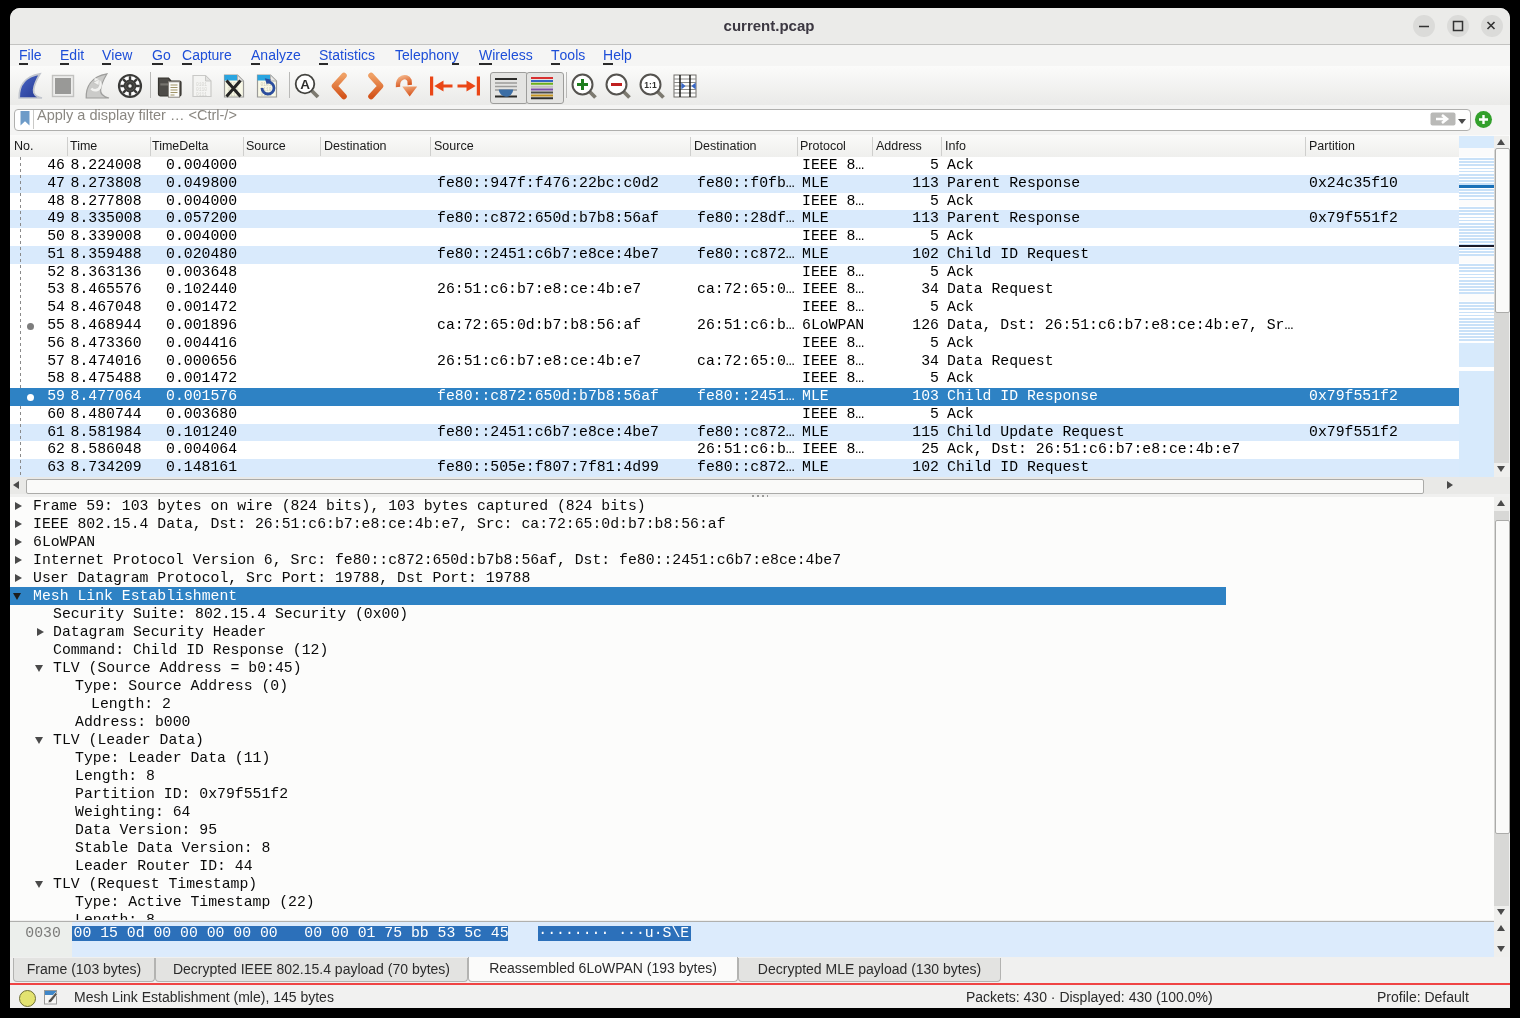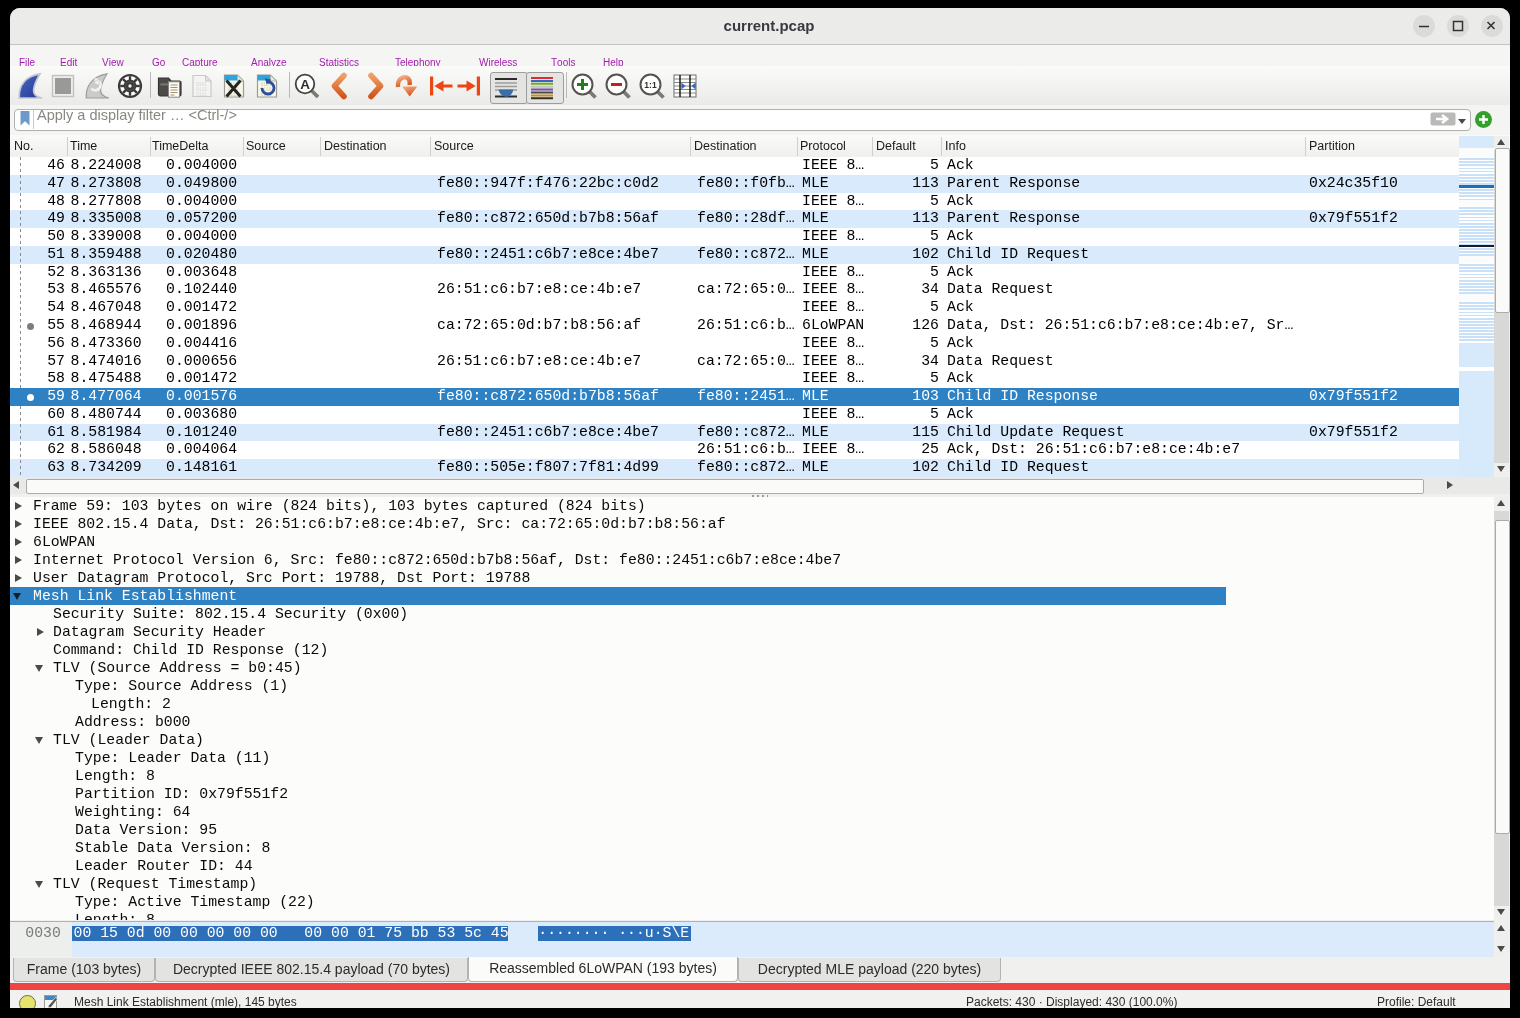--- a/index.html
+++ b/index.html
@@ -9,21 +9,21 @@
   background:#f0f0ef;border-radius:10px 10px 0 0;overflow:hidden;}
 .abs{position:absolute;}
 
 #titlebar{left:0;top:0;width:1500px;height:36px;background:#ebebe9;
   border-bottom:1px solid #c3c3c1;}
 #title{left:9px;top:0;width:1500px;height:35px;line-height:35px;text-align:center;
   font-size:15px;font-weight:bold;color:#3c3842;}
 .winbtn{width:22px;height:22px;border-radius:50%;background:#dbdbd9;top:7px;}
 
 #menubar{left:0;top:37px;width:1500px;height:21px;background:#f5f5f4;border-bottom:1px solid #dededc;}
-.mi{top:8px;height:21px;line-height:20px;font-size:10px;color:#a21caf;}
+.mi{top:0;height:21px;line-height:20px;font-size:14px;color:#1d4ed8;}
 .mi u{text-decoration:none;display:inline-block;line-height:15px;border-bottom:2px solid #2a2a2a;}
 
 #toolbar{left:0;top:58px;width:1500px;height:39px;
   background:linear-gradient(180deg,#fbfbfa,#eaeae8);border-bottom:1px solid #c6c6c4;}
 .tbsep{width:1px;height:26px;background:#b9b9b7;}
 .pressedbox{width:36px;height:30px;background:#e4e4e2;border:1px solid #9d9d9b;border-radius:3px;}
 
 #filterbar{left:0;top:97px;width:1500px;height:30px;background:#f4f4f3;
   border-bottom:1px solid #9d9d9b;}
 #finput{left:4px;top:4px;width:1455px;height:20px;background:#fff;
@@ -55,22 +55,22 @@
 
 #hex{left:0;top:913px;width:1484px;height:36px;background:#dcebfc;border-top:1px solid #b0b0ae;
   font-family:"Liberation Mono",monospace;font-size:14.8px;}
 #hexgutter{left:0;top:0;width:62px;height:36px;background:#ecefec;}
 
 #tabbar{left:0;top:949px;width:1500px;height:26px;background:#f0f0ef;}
 .tab{top:1px;height:23px;line-height:23px;background:#e3e3e1;border:1px solid #b3b3b1;
   border-radius:0 0 4px 4px;font-size:14px;color:#2b2b2b;text-align:center;border-top:none;}
 .tab.active{background:#fbfbfa;height:24px;top:0;z-index:2;}
 
-#status{left:0;top:975px;width:1500px;height:25px;background:#f1f1f0;border-top:7px solid #ef4444;
-  font-size:12px;color:#2b2b2b;}
+#status{left:0;top:975px;width:1500px;height:25px;background:#f1f1f0;border-top:2px solid #ef4444;
+  font-size:14px;color:#2b2b2b;}
 .stxt{top:0;height:25px;line-height:25px;}
 </style>
 </head>
 <body>
 <div id="win">
   <div class="abs" id="titlebar">
     <div class="abs" id="title">current.pcap</div>
     <div class="abs winbtn" style="left:1403px;"></div>
     <div class="abs winbtn" style="left:1437px;"></div>
     <div class="abs winbtn" style="left:1471px;"></div>
@@ -303,21 +303,21 @@
 <div class="abs hsep" style="left:931px;"></div>
 <div class="abs hsep" style="left:1295px;"></div>
 <div class="abs hlab" style="left:4px;">No.</div>
 <div class="abs hlab" style="left:60px;">Time</div>
 <div class="abs hlab" style="left:142px;">TimeDelta</div>
 <div class="abs hlab" style="left:236px;">Source</div>
 <div class="abs hlab" style="left:314px;">Destination</div>
 <div class="abs hlab" style="left:424px;">Source</div>
 <div class="abs hlab" style="left:684px;">Destination</div>
 <div class="abs hlab" style="left:790px;">Protocol</div>
-<div class="abs hlab" style="left:866px;">Default</div>
+<div class="abs hlab" style="left:866px;">Address</div>
 <div class="abs hlab" style="left:935px;">Info</div>
 <div class="abs hlab" style="left:1299px;">Partition</div>
 </div>
   <div class="abs" id="rows">
 <div class="prow" style="top:0.00px;"><span class="c" style="left:0;width:55px;text-align:right;display:inline-block;">46</span><span class="c" style="left:60.5px;">8.224008</span><span class="c" style="left:156px;">0.004000</span><span class="c" style="left:792px;">IEEE 8…</span><span class="c" style="left:860px;width:69px;text-align:right;display:inline-block;">5</span><span class="c" style="left:937px;">Ack</span></div>
 <div class="prow b" style="top:17.78px;"><span class="c" style="left:0;width:55px;text-align:right;display:inline-block;">47</span><span class="c" style="left:60.5px;">8.273808</span><span class="c" style="left:156px;">0.049800</span><span class="c" style="left:427px;">fe80::947f:f476:22bc:c0d2</span><span class="c" style="left:687px;">fe80::f0fb…</span><span class="c" style="left:792px;">MLE</span><span class="c" style="left:860px;width:69px;text-align:right;display:inline-block;">113</span><span class="c" style="left:937px;">Parent Response</span><span class="c" style="left:1299px;">0x24c35f10</span></div>
 <div class="prow" style="top:35.56px;"><span class="c" style="left:0;width:55px;text-align:right;display:inline-block;">48</span><span class="c" style="left:60.5px;">8.277808</span><span class="c" style="left:156px;">0.004000</span><span class="c" style="left:792px;">IEEE 8…</span><span class="c" style="left:860px;width:69px;text-align:right;display:inline-block;">5</span><span class="c" style="left:937px;">Ack</span></div>
 <div class="prow b" style="top:53.34px;"><span class="c" style="left:0;width:55px;text-align:right;display:inline-block;">49</span><span class="c" style="left:60.5px;">8.335008</span><span class="c" style="left:156px;">0.057200</span><span class="c" style="left:427px;">fe80::c872:650d:b7b8:56af</span><span class="c" style="left:687px;">fe80::28df…</span><span class="c" style="left:792px;">MLE</span><span class="c" style="left:860px;width:69px;text-align:right;display:inline-block;">113</span><span class="c" style="left:937px;">Parent Response</span><span class="c" style="left:1299px;">0x79f551f2</span></div>
 <div class="prow" style="top:71.12px;"><span class="c" style="left:0;width:55px;text-align:right;display:inline-block;">50</span><span class="c" style="left:60.5px;">8.339008</span><span class="c" style="left:156px;">0.004000</span><span class="c" style="left:792px;">IEEE 8…</span><span class="c" style="left:860px;width:69px;text-align:right;display:inline-block;">5</span><span class="c" style="left:937px;">Ack</span></div>
 <div class="prow b" style="top:88.90px;"><span class="c" style="left:0;width:55px;text-align:right;display:inline-block;">51</span><span class="c" style="left:60.5px;">8.359488</span><span class="c" style="left:156px;">0.020480</span><span class="c" style="left:427px;">fe80::2451:c6b7:e8ce:4be7</span><span class="c" style="left:687px;">fe80::c872…</span><span class="c" style="left:792px;">MLE</span><span class="c" style="left:860px;width:69px;text-align:right;display:inline-block;">102</span><span class="c" style="left:937px;">Child ID Request</span></div>
@@ -380,21 +380,21 @@
 <div class="drow" style="top:0px;"><span class="tri-r" style="left:5px;"></span><span style="position:absolute;left:23px;">Frame 59: 103 bytes on wire (824 bits), 103 bytes captured (824 bits)</span></div>
 <div class="drow" style="top:18px;"><span class="tri-r" style="left:5px;"></span><span style="position:absolute;left:23px;">IEEE 802.15.4 Data, Dst: 26:51:c6:b7:e8:ce:4b:e7, Src: ca:72:65:0d:b7:b8:56:af</span></div>
 <div class="drow" style="top:36px;"><span class="tri-r" style="left:5px;"></span><span style="position:absolute;left:23px;">6LoWPAN</span></div>
 <div class="drow" style="top:54px;"><span class="tri-r" style="left:5px;"></span><span style="position:absolute;left:23px;">Internet Protocol Version 6, Src: fe80::c872:650d:b7b8:56af, Dst: fe80::2451:c6b7:e8ce:4be7</span></div>
 <div class="drow" style="top:72px;"><span class="tri-r" style="left:5px;"></span><span style="position:absolute;left:23px;">User Datagram Protocol, Src Port: 19788, Dst Port: 19788</span></div>
 <div class="drow sel" style="top:90px;"><span class="tri-d" style="left:3px;border-top-color:#1d1d1d;"></span><span style="position:absolute;left:23px;">Mesh Link Establishment</span></div>
 <div class="drow" style="top:108px;"><span style="position:absolute;left:43px;">Security Suite: 802.15.4 Security (0x00)</span></div>
 <div class="drow" style="top:126px;"><span class="tri-r" style="left:27px;"></span><span style="position:absolute;left:43px;">Datagram Security Header</span></div>
 <div class="drow" style="top:144px;text-align:right;"><span style="position:absolute;left:43px;">Command: Child ID Response (12)</span></div>
 <div class="drow" style="top:162px;"><span class="tri-d" style="left:25px;border-top-color:#4a4a4a;"></span><span style="position:absolute;left:43px;">TLV (Source Address = b0:45)</span></div>
-<div class="drow" style="top:180px;"><span style="position:absolute;left:65px;">Type: Source Address (1)</span></div>
+<div class="drow" style="top:180px;"><span style="position:absolute;left:65px;">Type: Source Address (0)</span></div>
 <div class="drow" style="top:198px;"><span style="position:absolute;left:65px;margin-left:16px;">Length: 2</span></div>
 <div class="drow" style="top:216px;"><span style="position:absolute;left:65px;">Address: b000</span></div>
 <div class="drow" style="top:234px;"><span class="tri-d" style="left:25px;border-top-color:#4a4a4a;"></span><span style="position:absolute;left:43px;">TLV (Leader Data)</span></div>
 <div class="drow" style="top:252px;"><span style="position:absolute;left:65px;">Type: Leader Data (11)</span></div>
 <div class="drow" style="top:270px;"><span style="position:absolute;left:65px;">Length: 8</span></div>
 <div class="drow" style="top:288px;"><span style="position:absolute;left:65px;">Partition ID: 0x79f551f2</span></div>
 <div class="drow" style="top:306px;"><span style="position:absolute;left:65px;">Weighting: 64</span></div>
 <div class="drow" style="top:324px;"><span style="position:absolute;left:65px;">Data Version: 95</span></div>
 <div class="drow" style="top:342px;"><span style="position:absolute;left:65px;">Stable Data Version: 8</span></div>
 <div class="drow" style="top:360px;padding-left:6px;"><span style="position:absolute;left:65px;">Leader Router ID: 44</span></div>
@@ -407,21 +407,21 @@
 <div style="position:absolute;left:62.3px;top:3.5px;width:436px;height:15.5px;background:#2c70ba;"></div>
       <div style="position:absolute;left:527.5px;top:3.5px;width:153.5px;height:15.5px;background:#2c70ba;"></div>
       <div style="position:absolute;left:15.3px;top:2px;height:18px;line-height:18px;color:#7a7a78;">0030</div>
       <div style="position:absolute;left:63.5px;top:2px;height:18px;line-height:18px;color:#fff;white-space:pre;">00 15 0d 00 00 00 00 00   00 00 01 75 bb 53 5c 45</div>
       <div style="position:absolute;left:528.3px;top:2px;height:18px;line-height:18px;color:#fff;white-space:pre;">········ ···u·S\E</div>
   </div>
   <div class="abs" id="tabbar">
     <div class="abs tab" style="left:3px;width:140px;">Frame (103 bytes)</div>
     <div class="abs tab" style="left:145px;width:311px;">Decrypted IEEE 802.15.4 payload (70 bytes)</div>
     <div class="abs tab active" style="left:458px;width:268px;">Reassembled 6LoWPAN (193 bytes)</div>
-    <div class="abs tab" style="left:728px;width:261px;">Decrypted MLE payload (220 bytes)</div>
+    <div class="abs tab" style="left:728px;width:261px;">Decrypted MLE payload (130 bytes)</div>
   </div>
   <div class="abs" id="status">
     <div class="abs" style="left:9px;top:5px;width:15px;height:15px;border-radius:50%;background:#e3e370;border:1px solid #6f6f35;"></div>
 <svg class="abs" style="left:33px;top:4px;" width="17" height="17" viewBox="0 0 17 17">
         <rect x="1.5" y="1.5" width="12" height="13.5" fill="#f7f7f5" stroke="#9a9a98" stroke-width="1"></rect>
         <rect x="2" y="2" width="11" height="4" fill="#3f87c8"></rect>
         <path d="M5.5,11.5 L12.5,3.5 l2,1.6 L8.2,13.2 l-3.2,0.8 z" fill="#55534f" stroke="#fcfcfa" stroke-width="0.7"></path>
       </svg>
 <span class="abs stxt" style="left:64px;">Mesh Link Establishment (mle), 145 bytes</span>
     <span class="abs stxt" style="left:956px;">Packets: 430 · Displayed: 430 (100.0%)</span>

